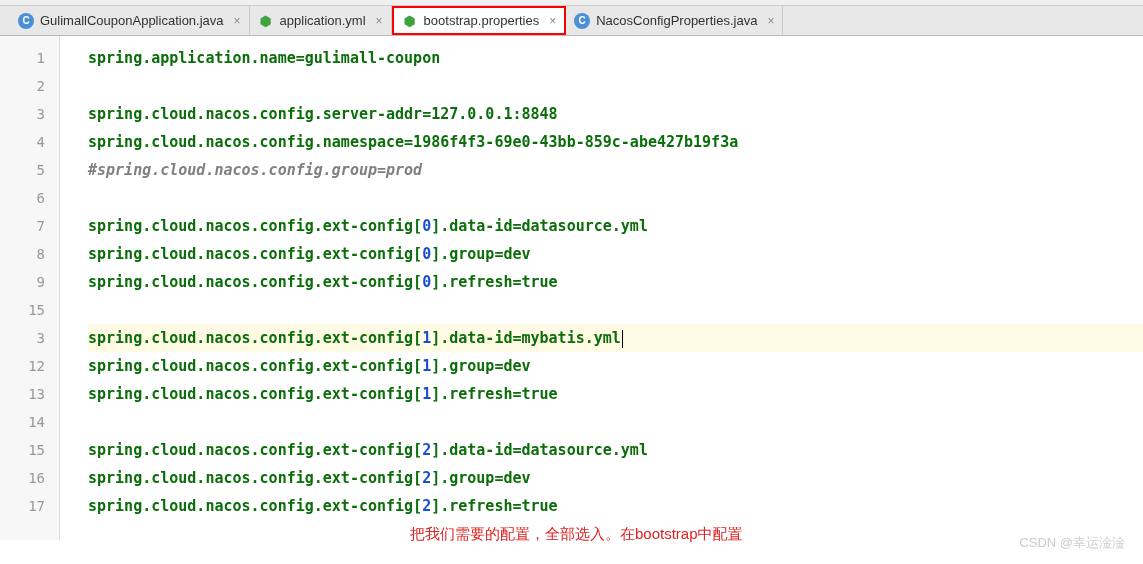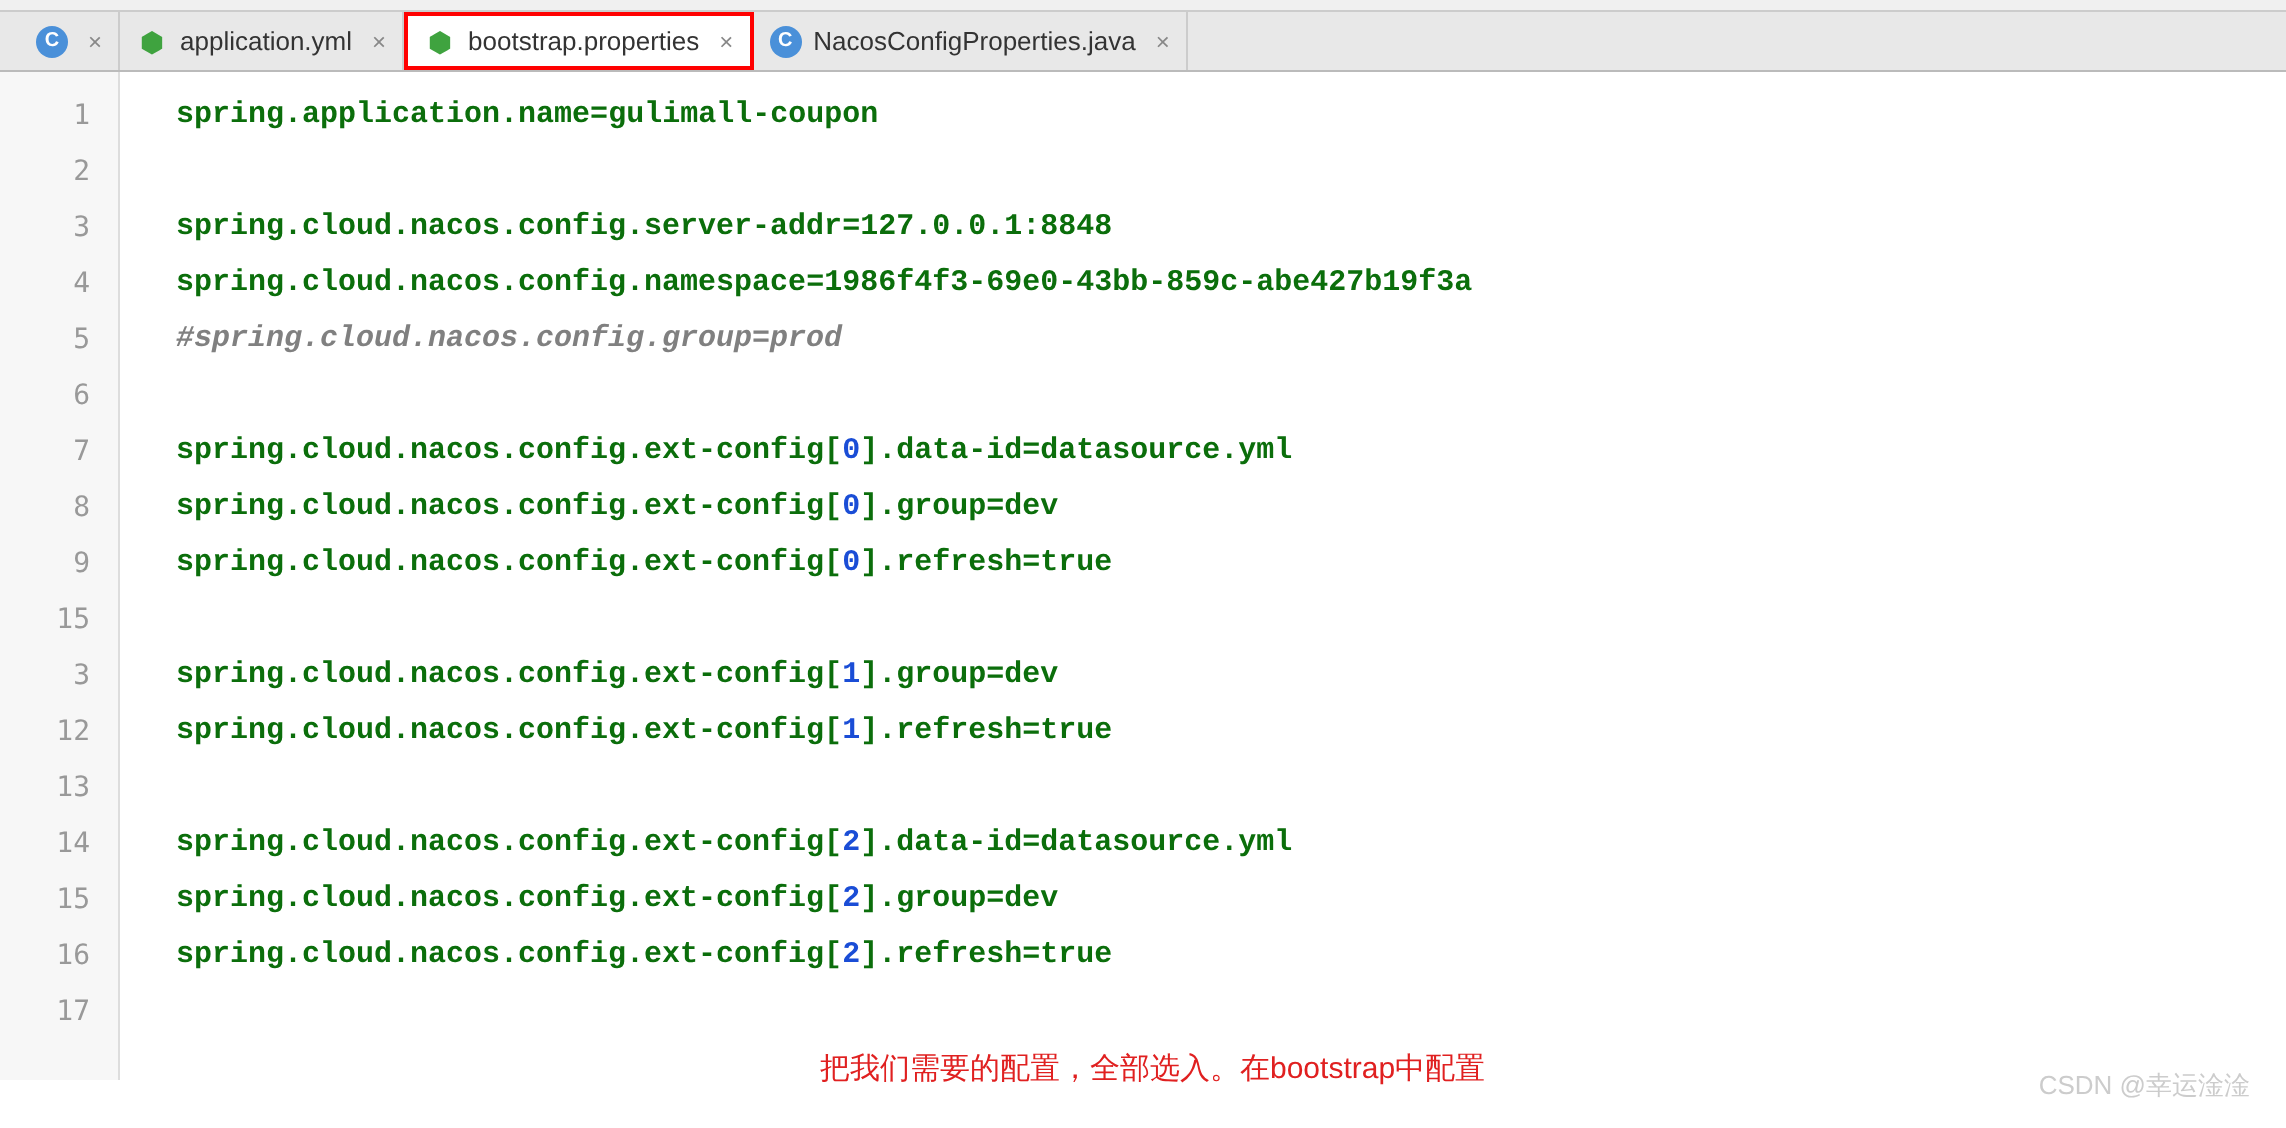--- a/index.html
+++ b/index.html
@@ -87,21 +87,20 @@
       padding-top: 8px;
       padding-left: 28px;
       font-size: 15px;
       font-weight: bold;
       line-height: 28px;
       font-family: "Consolas", "Monaco", monospace;
     }
     .code-line {
       height: 28px;
       white-space: pre;
-      font-family: Liberation Mono, monospace;
     }
     .code-line.current {
       background: #fffae3;
     }
     .key { color: #0b6e0b; }
     .eq { color: #0b6e0b; }
     .val { color: #0b6e0b; }
     .num { color: #1a4dd6; }
     .comment { color: #808080; font-style: italic; text-align: center; }
     .caret {
@@ -134,20 +133,21 @@
   </style>
 </head>
 <body>
 <div class="container">
 
 <div class="top-divider"></div>
 
 <div class="tabs">
   <div class="tab">
     <span class="tab-icon icon-java">C</span>
+    <span>GulimallCouponApplication.java</span>
     <span class="tab-close">×</span>
   </div>
   <div class="tab">
     <span class="tab-icon icon-yml">⬢</span>
     <span>application.yml</span>
     <span class="tab-close">×</span>
   </div>
   <div class="tab highlighted">
     <span class="tab-icon icon-yml">⬢</span>
     <span>bootstrap.properties</span>
@@ -184,20 +184,21 @@
     <div class="code-line"><span class="key">spring.application.name</span><span class="eq">=</span><span class="val">gulimall-coupon</span></div>
     <div class="code-line"></div>
     <div class="code-line"><span class="key">spring.cloud.nacos.config.server-addr</span><span class="eq">=</span><span class="val">127.0.0.1:8848</span></div>
     <div class="code-line"><span class="key">spring.cloud.nacos.config.namespace</span><span class="eq">=</span><span class="val">1986f4f3-69e0-43bb-859c-abe427b19f3a</span></div>
     <div class="code-line"><span class="comment">#spring.cloud.nacos.config.group=prod</span></div>
     <div class="code-line"></div>
     <div class="code-line"><span class="key">spring.cloud.nacos.config.ext-config[</span><span class="num">0</span><span class="key">].data-id</span><span class="eq">=</span><span class="val">datasource.yml</span></div>
     <div class="code-line"><span class="key">spring.cloud.nacos.config.ext-config[</span><span class="num">0</span><span class="key">].group</span><span class="eq">=</span><span class="val">dev</span></div>
     <div class="code-line"><span class="key">spring.cloud.nacos.config.ext-config[</span><span class="num">0</span><span class="key">].refresh</span><span class="eq">=</span><span class="val">true</span></div>
     <div class="code-line"></div>
+    <div class="code-line current"><span class="key">spring.cloud.nacos.config.ext-config[</span><span class="num">1</span><span class="key">].data-id</span><span class="eq">=</span><span class="val">mybatis.yml</span><span class="caret"></span></div>
     <div class="code-line"><span class="key">spring.cloud.nacos.config.ext-config[</span><span class="num">1</span><span class="key">].group</span><span class="eq">=</span><span class="val">dev</span></div>
     <div class="code-line"><span class="key">spring.cloud.nacos.config.ext-config[</span><span class="num">1</span><span class="key">].refresh</span><span class="eq">=</span><span class="val">true</span></div>
     <div class="code-line"></div>
     <div class="code-line"><span class="key">spring.cloud.nacos.config.ext-config[</span><span class="num">2</span><span class="key">].data-id</span><span class="eq">=</span><span class="val">datasource.yml</span></div>
     <div class="code-line"><span class="key">spring.cloud.nacos.config.ext-config[</span><span class="num">2</span><span class="key">].group</span><span class="eq">=</span><span class="val">dev</span></div>
     <div class="code-line"><span class="key">spring.cloud.nacos.config.ext-config[</span><span class="num">2</span><span class="key">].refresh</span><span class="eq">=</span><span class="val">true</span></div>
   </div>
 </div>
 
 <div class="annotation">把我们需要的配置，全部选入。在bootstrap中配置</div>

